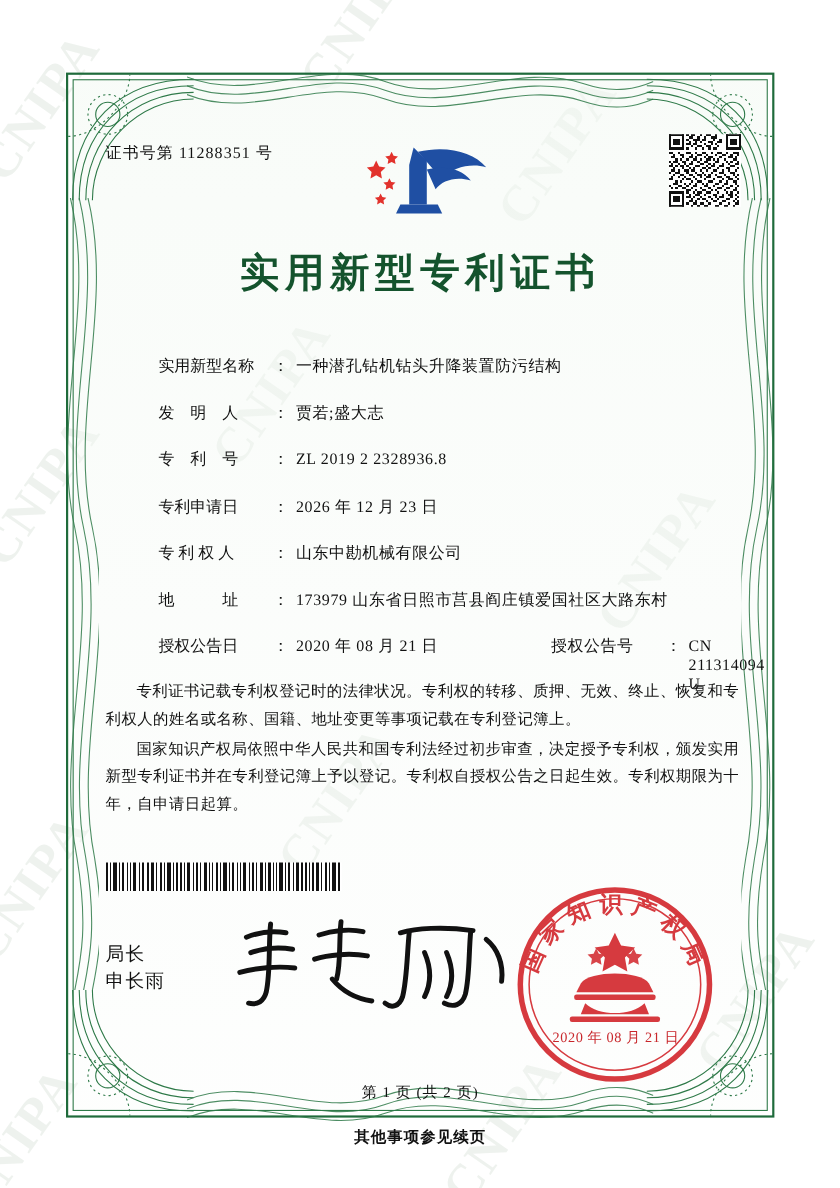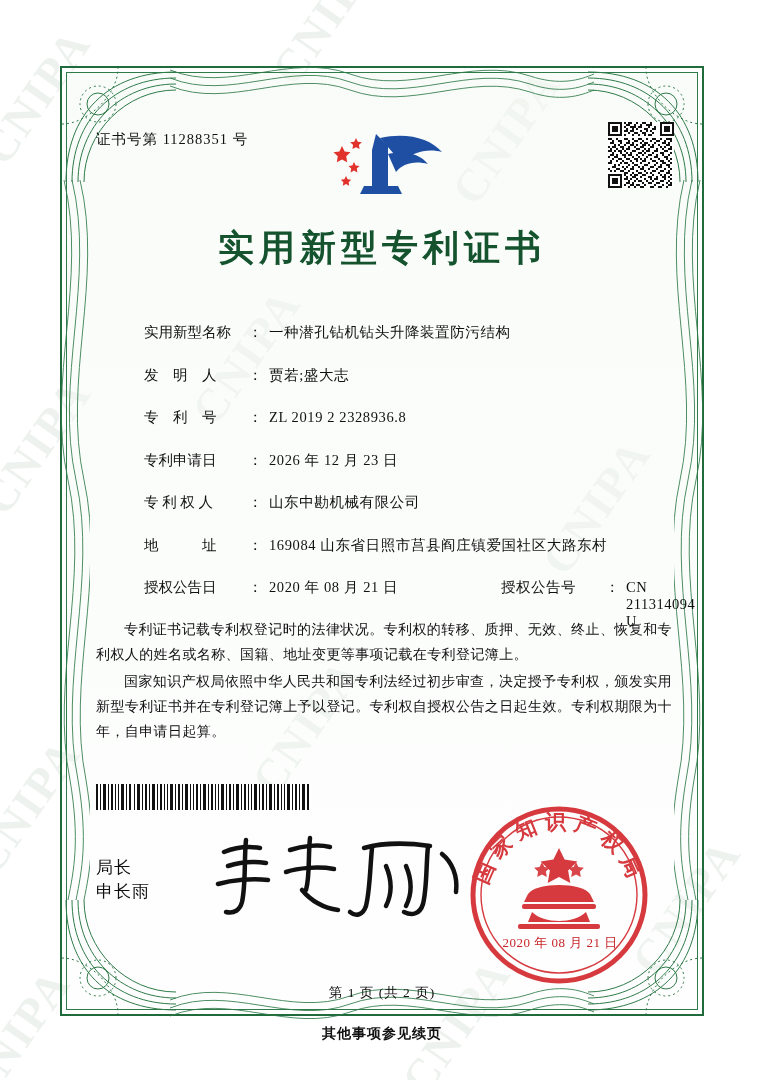--- a/index.html
+++ b/index.html
@@ -660,21 +660,21 @@
 
       <div class="row">
         <span class="label">专 利 权 人</span>
         <span class="colon">：</span>
         <span class="value">山东中勘机械有限公司</span>
       </div>
 
       <div class="row">
         <span class="label">地　　　址</span>
         <span class="colon">：</span>
-        <span class="value">169084  山东省日照市莒县阎庄镇爱国社区大路东村</span>
+        <span class="value">173979  山东省日照市莒县阎庄镇爱国社区大路东村</span>
       </div>
 
       <div class="row split">
         <span class="label">授权公告日</span>
         <span class="colon">：</span>
         <span class="value">2020 年 08 月 21 日</span>
         <span class="label2">授权公告号</span>
         <span class="colon">：</span>
         <span class="value2">CN 211314094 U</span>
       </div>

